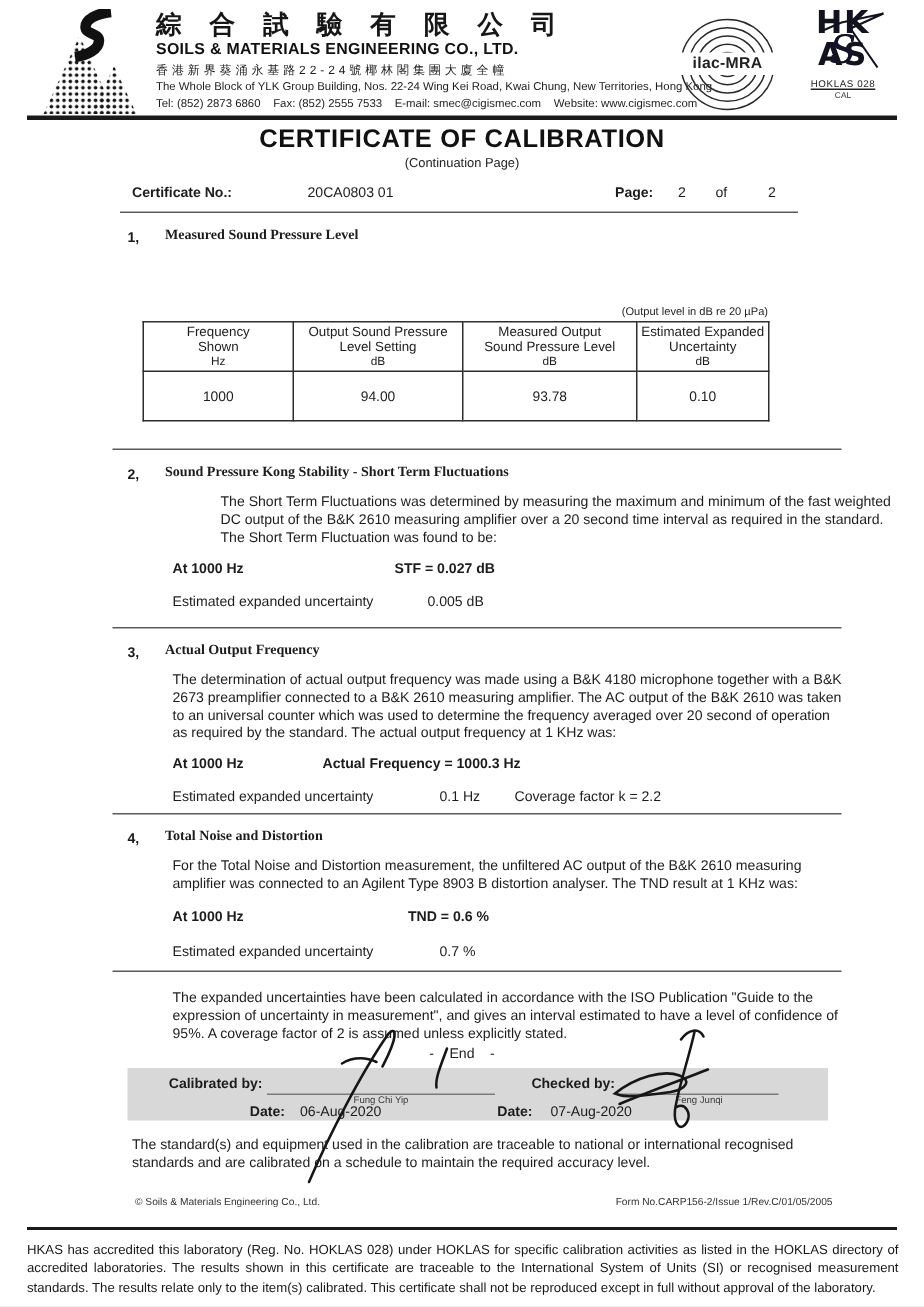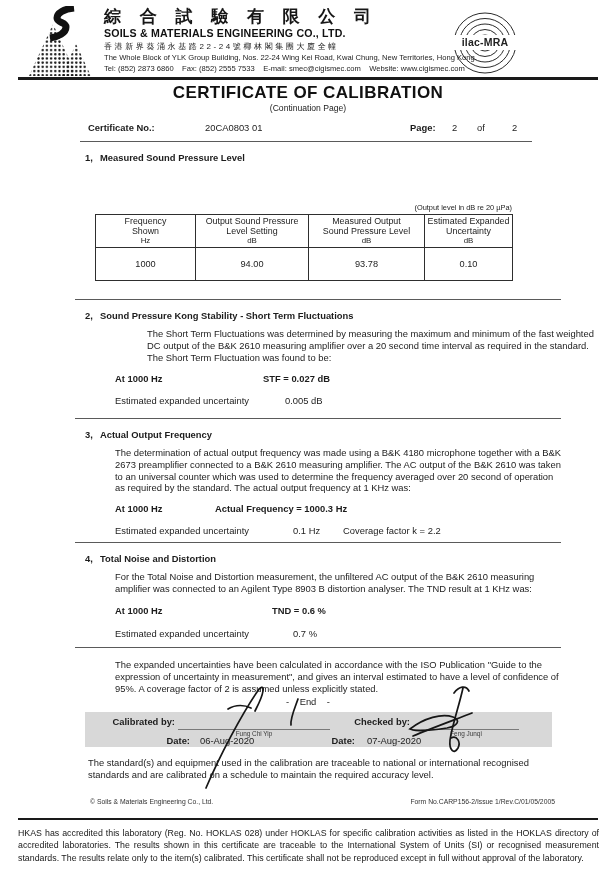--- a/index.html
+++ b/index.html
@@ -35,21 +35,21 @@
   .fs{font-size:9.4px;line-height:11.8px;}
   .cert-label{left:88px;top:122px;}
   .cert-value{left:205px;top:122px;}
   .page-label{left:410px;top:122px;}
   .page-cur{left:452px;top:122px;}
   .page-of{left:477px;top:122px;}
   .page-tot{left:512px;top:122px;}
   .cert-rule{left:80px;top:141px;width:452px;height:1.4px;background:#5a5a5a;}
   
   .sec-num{left:85px;width:24px;}
-  .sec-head{left:100px;}
+  .sec-head{left:110px;font-family:Liberation Serif, serif;}
   .para{left:115px;width:447px;text-align:left;}
   .sep{left:75px;width:486px;height:1.4px;background:#5a5a5a;}
   .note{left:95px;top:203px;width:417px;text-align:right;font-size:7.4px;color:#222;}
   
   .cal-table{left:95px;top:214px;width:417px;border-collapse:collapse;table-layout:fixed;}
   .cal-table td{border:1.2px solid #2e2e2e;text-align:center;vertical-align:middle;padding:1px 2px;}
   .th-title{font-size:8.9px;line-height:9.8px;white-space:pre-line;color:#1c1c1c;}
   .th-unit{font-size:7.9px;line-height:9px;color:#1c1c1c;}
   .td-val{font-size:9.2px;height:30px;}
   .th-cell{height:30px;}
@@ -100,20 +100,32 @@
         <ellipse cx="33" cy="32" rx="25.5" ry="24.5"></ellipse>
         <ellipse cx="33" cy="32" rx="20" ry="19"></ellipse>
         <ellipse cx="33" cy="32" rx="14.5" ry="13.5"></ellipse>
         <ellipse cx="33" cy="32" rx="9" ry="8"></ellipse>
       </g>
       <rect x="1" y="24" width="64" height="15" fill="#ffffff"></rect>
     </svg>
     <span class="ilac-label">ilac-MRA</span>
   </div>
 
+  <div class="abs hkas">
+    <div class="hkas-letters">
+      <div class="hkas-l1">HK</div>
+      <div class="hkas-l2">AS</div>
+      <span class="hkas-s-swoosh">S</span>
+      <svg width="70" height="46" viewBox="0 0 70 46" style="position:absolute;left:0;top:0;">
+        <path d="M20,16 L34,10 L62,4 L40,14 L58,40" stroke="#13131f" stroke-width="1.4" fill="none"></path>
+      </svg>
+    </div>
+    <div class="hoklas">HOKLAS 028</div>
+    <div class="cal">CAL</div>
+  </div>
 
   <div class="abs header-rule"></div>
 
   <div class="abs title">CERTIFICATE OF CALIBRATION</div>
   <div class="abs subtitle">(Continuation Page)</div>
 
   <span class="abs fs b cert-label">Certificate No.:</span>
   <span class="abs fs cert-value">20CA0803 01</span>
   <span class="abs fs b page-label">Page:</span>
   <span class="abs fs page-cur">2</span>

